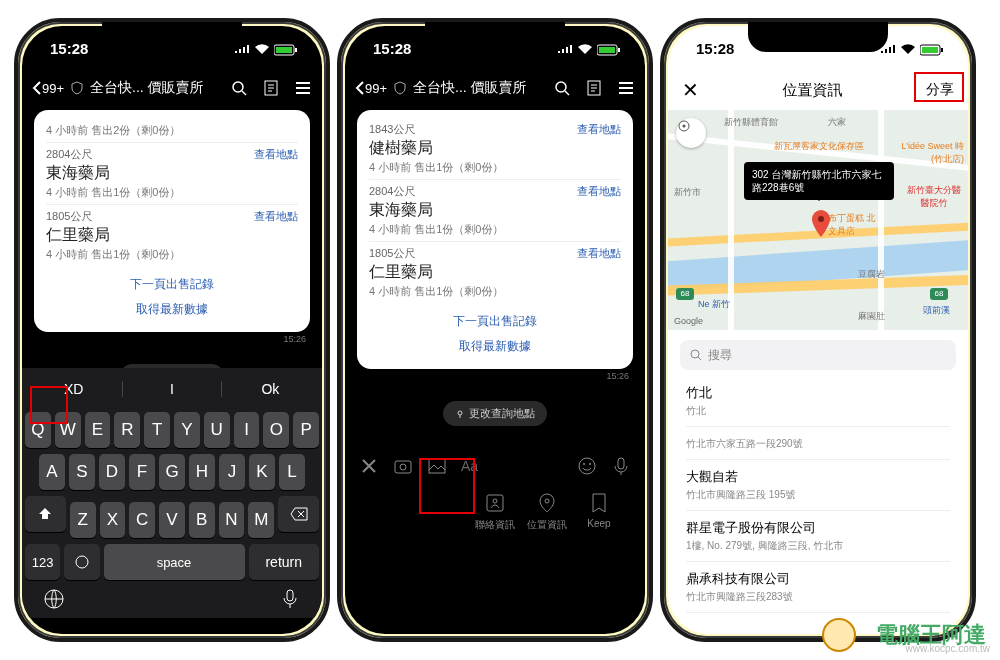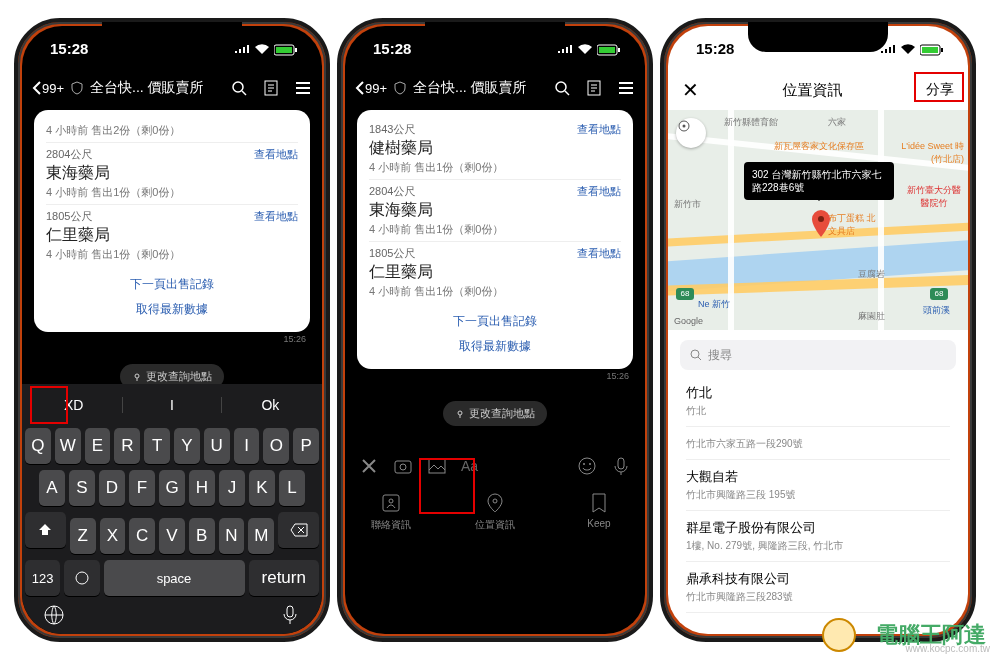--- a/index.html
+++ b/index.html
@@ -1,18 +1,18 @@
 <!DOCTYPE html>
 <html><head>
 <meta charset="utf-8">
 <style>
   * { box-sizing: border-box; margin: 0; padding: 0; font-family: -apple-system, "Helvetica Neue", Arial, sans-serif; }
   body { background:#fff; width:1000px; height:660px; position:relative; }
   .stage { display:flex; gap:0; padding:18px 14px; }
-  .phone { width:316px; height:624px; border-radius:46px; background:#c2410c; position:relative; border:4px solid #1a1a1a; box-shadow:0 0 0 2px #3a3a3a inset; overflow:hidden; margin-right:7px;}
+  .phone { width:316px; height:624px; border-radius:46px; background:#fef9c3; position:relative; border:4px solid #1a1a1a; box-shadow:0 0 0 2px #3a3a3a inset; overflow:hidden; margin-right:7px;}
   .phone:last-child{margin-right:0;}
   .notch { position:absolute; top:0; left:50%; transform:translateX(-50%); width:140px; height:30px; background:#000; border-bottom-left-radius:18px; border-bottom-right-radius:18px; z-index:50; }
   .screen { position:absolute; inset:4px; border-radius:40px; overflow:hidden; }
   .dark .screen{ background:#000; }
   .light .screen{ background:#fff; }
   .status { height:44px; display:flex; align-items:center; justify-content:space-between; padding:0 24px 0 28px; font-size:15px; font-weight:600; }
   .dark .status{ color:#fff; }
   .light .status{ color:#000; }
   .status-r svg{display:inline-block;vertical-align:middle;}
   .hdr { height:36px; display:flex; align-items:center; padding:0 10px; gap:6px;}
@@ -32,26 +32,26 @@
   .view{position:absolute;right:0;top:4px;color:#2a5db0;font-size:11px;}
   .card-links{text-align:center;padding:6px 0 2px;}
   .card-links div{color:#2a5db0;font-size:12px;padding:4px 0;}
   .ts{font-size:9px;color:#777;text-align:right;padding-right:16px;margin-top:2px;}
   .change-loc{display:flex;justify-content:center;margin:20px 0;}
   .pill{background:#2a2a2a;border-radius:14px;padding:5px 12px;font-size:11px;color:#ccc;display:flex;align-items:center;gap:4px;}
   .inputbar{display:flex;align-items:center;gap:14px;padding:6px 14px;height:40px;}
   .dark .inputbar{color:#888;}
   .inputbar svg{width:20px;height:20px;}
   .aa{flex:1;color:#666;font-size:14px;}
-  .attach-row{display:flex;gap:18px;padding:6px 20px 8px;justify-content:space-between;}
+  .attach-row{display:flex;padding:6px 20px 8px;justify-content:flex-end;}
   .attach-item{display:flex;flex-direction:column;align-items:center;gap:4px;color:#888;font-size:10px;width:52px;}
   .attach-item svg{width:22px;height:22px;}
   .redbox{border:2px solid #e40000;position:absolute;z-index:60;pointer-events:none;}
   
-  .kb{position:absolute;left:0;right:0;bottom:0;background:#1c1c1e;padding:4px 3px 6px;}
+  .kb{position:absolute;left:0;right:0;bottom:16px;background:#1c1c1e;padding:4px 3px 6px;}
   .kb-sugg{display:flex;height:34px;align-items:center;color:#fff;font-size:14px;}
   .kb-sugg div{flex:1;text-align:center;border-right:1px solid #444;}
   .kb-sugg div:last-child{border-right:none;}
   .kb-row{display:flex;gap:4px;margin-top:6px;justify-content:center;}
   .key{background:#4a4a4c;color:#fff;border-radius:5px;height:36px;flex:1;display:flex;align-items:center;justify-content:center;font-size:17px;box-shadow:0 1px 0 #000;}
   .key.sp{background:#2e2e30;}
   .key.wide{flex:1.4;}
   .kb-bot{display:flex;gap:4px;margin-top:6px;}
   .kb-bot .key.space{flex:4;}
   .kb-foot{display:flex;justify-content:space-between;padding:8px 18px 2px;color:#fff;}
@@ -245,21 +245,21 @@
             </div>
       </div>
       <div class="kb-bot">
         <div class="key sp" style="font-size:13px;">123</div>
         <div class="key sp">
               <svg width="16" height="16">
                 <circle cx="8" cy="8" r="6" stroke="#fff" fill="none"></circle>
               </svg>
             </div>
         <div class="key space" style="font-size:13px;">space</div>
-        <div class="key sp" style="flex:2;font-size:17px;">return</div>
+        <div class="key sp" style="flex:2;font-size:14px;">return</div>
       </div>
       <div class="kb-foot">
         <svg>
               <circle cx="11" cy="11" r="9" stroke="#fff" fill="none"></circle>
               <path d="M2 11h18M11 2c3 3 3 15 0 18M11 2c-3 3-3 15 0 18" stroke="#fff" fill="none"></path>
             </svg>
         <svg>
               <rect x="8" y="2" width="6" height="11" rx="3" stroke="#fff" fill="none"></rect>
               <path d="M5 10a6 6 0 0012 0M11 16v4" stroke="#fff" fill="none"></path>
             </svg>
@@ -434,21 +434,21 @@
       <div class="road" style="top:0;left:60px;width:6px;height:220px;"></div>
       <div class="road" style="top:0;left:210px;width:6px;height:220px;"></div>
       <div class="poi gray" style="top:6px;left:56px;">新竹縣體育館</div>
       <div class="poi gray" style="top:6px;left:160px;">六家</div>
       <div class="poi orange" style="top:30px;left:106px;">新瓦屋客家文化保存區</div>
       <div class="poi orange" style="top:30px;right:4px;text-align:right;width:70px;">L'idée Sweet 時(竹北店)</div>
       <div class="poi red" style="top:74px;right:4px;width:60px;">新竹臺大分醫醫院竹</div>
       <div class="poi orange" style="top:102px;left:160px;width:50px;">布丁蛋糕 北文具店</div>
       <div class="poi gray" style="top:158px;left:190px;">豆腐岩</div>
       <div class="poi gray" style="top:200px;left:190px;">麻園肚</div>
-      <div class="poi gray" style="top:88px;left:6px;text-align:center;">新竹市</div>
+      <div class="poi gray" style="top:76px;left:6px;text-align:center;">新竹市</div>
       <div class="poi blue" style="top:194px;right:18px;">頭前溪</div>
       <div class="poi blue" style="top:188px;left:30px;">Ne 新竹</div>
       <div class="hwy" style="top:178px;left:8px;">68</div>
       <div class="hwy" style="top:178px;right:20px;">68</div>
       <div class="locbtn">
         <svg width="16" height="16">
               <circle cx="8" cy="8" r="5" stroke="#555" fill="none"></circle>
               <circle cx="8" cy="8" r="1.5" fill="#555"></circle>
             </svg>
       </div>

